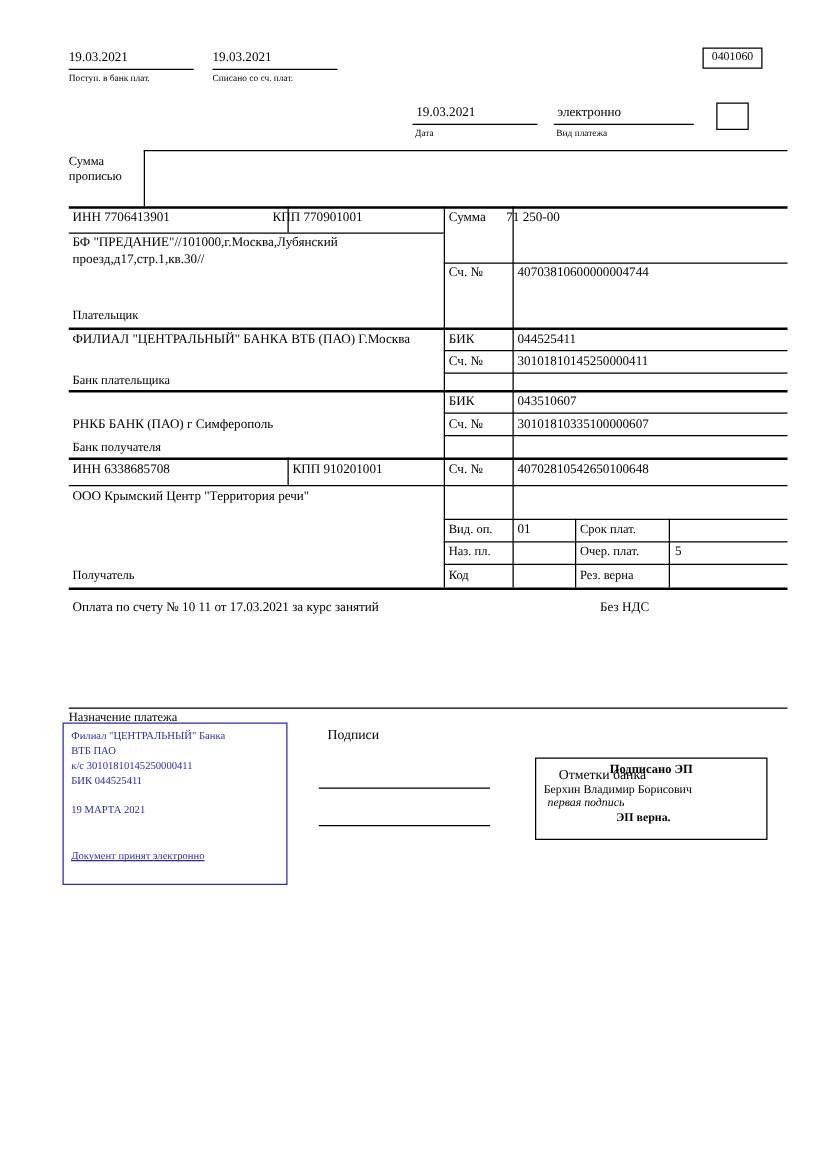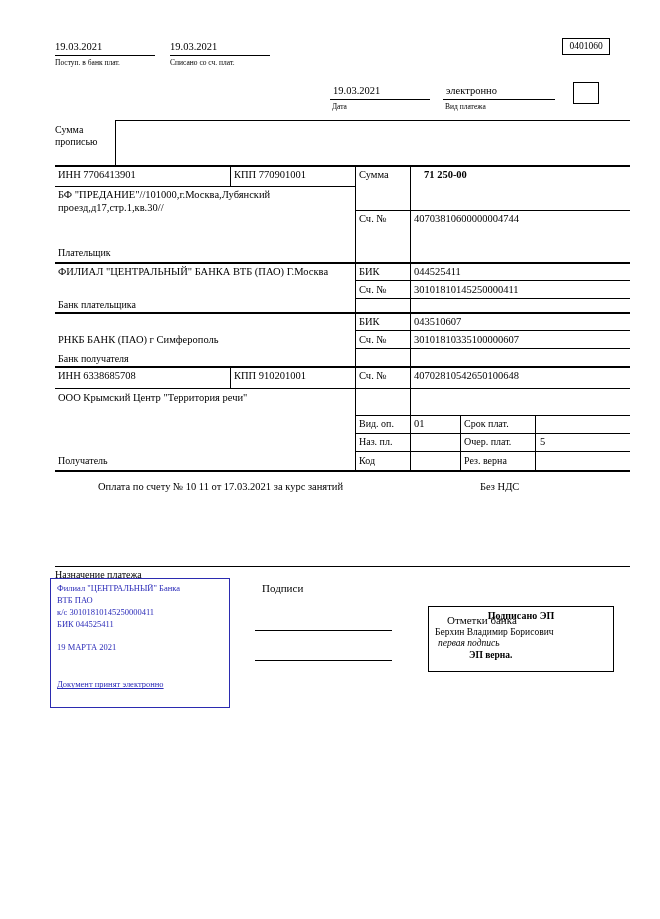--- a/index.html
+++ b/index.html
@@ -19,21 +19,21 @@
   .code-box { left:562px; top:38px; width:48px; height:17px; text-align:center; font-size:9.5px; line-height:15px; }
   .type-box { left:573px; top:82px; width:26px; height:22px; }
   .stamp-blue { position:absolute; left:50px; top:578px; width:180px; height:130px;
     border:1px solid #2b2bb0; color:#2b2bb8; font-size:8.5px; line-height:1.4; padding:4px 6px; }
   .stamp-blue .gap { height:11px; }
   .stamp-blue .gap2 { height:26px; }
   .stamp-blue .u { text-decoration:underline; }
   .bank-mark { position:absolute; left:428px; top:606px; width:186px; height:66px;
     border:1px solid #000; padding:3px 6px; font-size:9.5px; line-height:1.25; }
   .bank-mark .title { font-weight:bold; font-size:10px; text-align:center; margin-bottom:4px; }
-  .bank-mark .verified { font-weight:bold; margin-left:34px; }
+  .bank-mark .verified { font-weight:bold; margin-left:58px; }
 </style>
 </head>
 <body>
 
 <div class="page">
 
   <div class="t" style="left:55px; top:41px;">19.03.2021</div>
   <div class="hl" style="left:55px; top:55px; width:100px;"></div>
   <div class="t sm" style="left:55px; top:58px;">Поступ. в банк плат.</div>
 
@@ -72,23 +72,23 @@
   <div class="hl" style="left:355px; top:415px; width:275px;"></div>
   <div class="hl" style="left:355px; top:433px; width:275px;"></div>
   <div class="hl" style="left:355px; top:451px; width:275px;"></div>
   <div class="hl thick" style="left:55px; top:470px; width:575px;"></div>
   <div class="vl" style="left:355px; top:165px; height:305px;"></div>
   <div class="vl" style="left:410px; top:165px; height:305px;"></div>
   <div class="vl" style="left:460px; top:415px; height:55px;"></div>
   <div class="vl" style="left:535px; top:415px; height:55px;"></div>
 
   <div class="t" style="left:58px; top:169px;">ИНН 7706413901</div>
-  <div class="t" style="left:234px; top:169px;">КПП 770901001</div>
+  <div class="t" style="left:218px; top:169px;">КПП 770901001</div>
   <div class="t" style="left:359px; top:169px;">Сумма</div>
-  <div class="t" style="left:424px; top:169px;font-weight:bold;">71 250-00</div>
+  <div class="t" style="left:405px; top:169px;">71 250-00</div>
   <div class="t wrap" style="left:58px; top:189px; width:292px;">БФ "ПРЕДАНИЕ"//101000,г.Москва,Лубянский проезд,д17,стр.1,кв.30//</div>
   <div class="t" style="left:359px; top:213px;">Сч. №</div>
   <div class="t" style="left:414px; top:213px;">40703810600000004744</div>
   <div class="t lbl" style="left:58px; top:247px;">Плательщик</div>
 
   <div class="t wrap" style="left:58px; top:266px; width:292px;">ФИЛИАЛ "ЦЕНТРАЛЬНЫЙ" БАНКА ВТБ (ПАО) Г.Москва</div>
   <div class="t" style="left:359px; top:266px;">БИК</div>
   <div class="t" style="left:414px; top:266px;">044525411</div>
   <div class="t" style="left:359px; top:284px;">Сч. №</div>
   <div class="t" style="left:414px; top:284px;">30101810145250000411</div>
@@ -110,21 +110,21 @@
 
   <div class="t lbl" style="left:359px; top:418px;">Вид. оп.</div>
   <div class="t" style="left:414px; top:418px;">01</div>
   <div class="t lbl" style="left:464px; top:418px;">Срок плат.</div>
   <div class="t lbl" style="left:359px; top:436px;">Наз. пл.</div>
   <div class="t lbl" style="left:464px; top:436px;">Очер. плат.</div>
   <div class="t" style="left:540px; top:436px;">5</div>
   <div class="t lbl" style="left:359px; top:455px;">Код</div>
   <div class="t lbl" style="left:464px; top:455px;">Рез. верна</div>
 
-  <div class="t" style="left:58px; top:481px;margin-left:40px;">Оплата по счету № 10 11 от 17.03.2021 за курс занятий</div>
+  <div class="t" style="left:58px; top:481px;">Оплата по счету № 10 11 от 17.03.2021 за курс занятий</div>
   <div class="t" style="left:480px; top:481px;">Без НДС</div>
   <div class="hl" style="left:55px; top:566px; width:575px;"></div>
   <div class="t lbl" style="left:55px; top:569px;">Назначение платежа</div>
 
   <div class="t" style="left:262px; top:582px; font-size:11px;">Подписи</div>
   <div class="t" style="left:447px; top:614px; font-size:11px;font-family:Liberation Serif, serif;">Отметки банка</div>
   <div class="hl" style="left:255px; top:630px; width:137px;"></div>
   <div class="hl" style="left:255px; top:660px; width:137px;"></div>
 
   <div class="stamp-blue">

